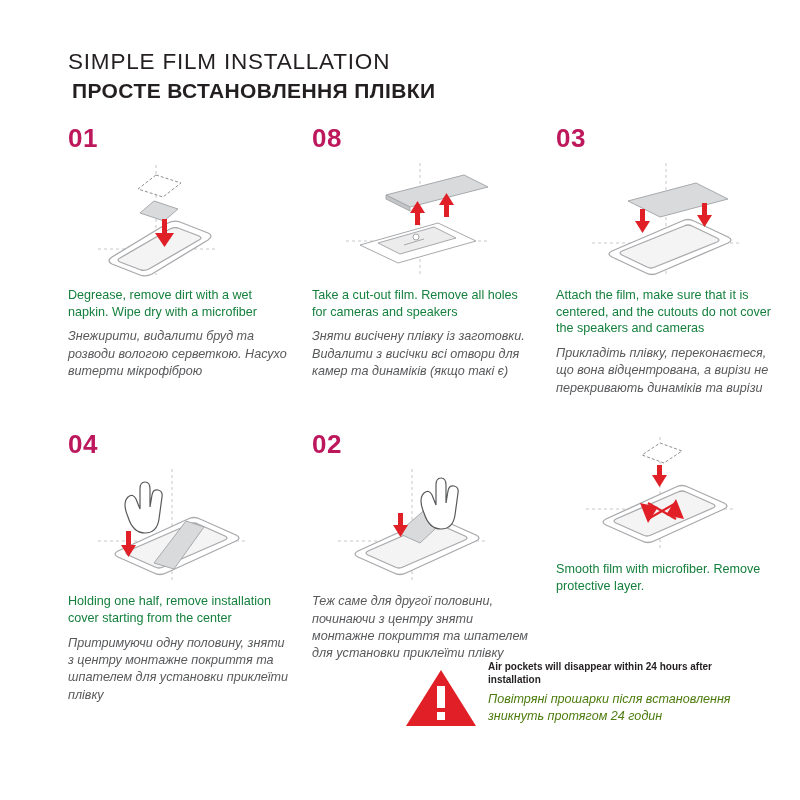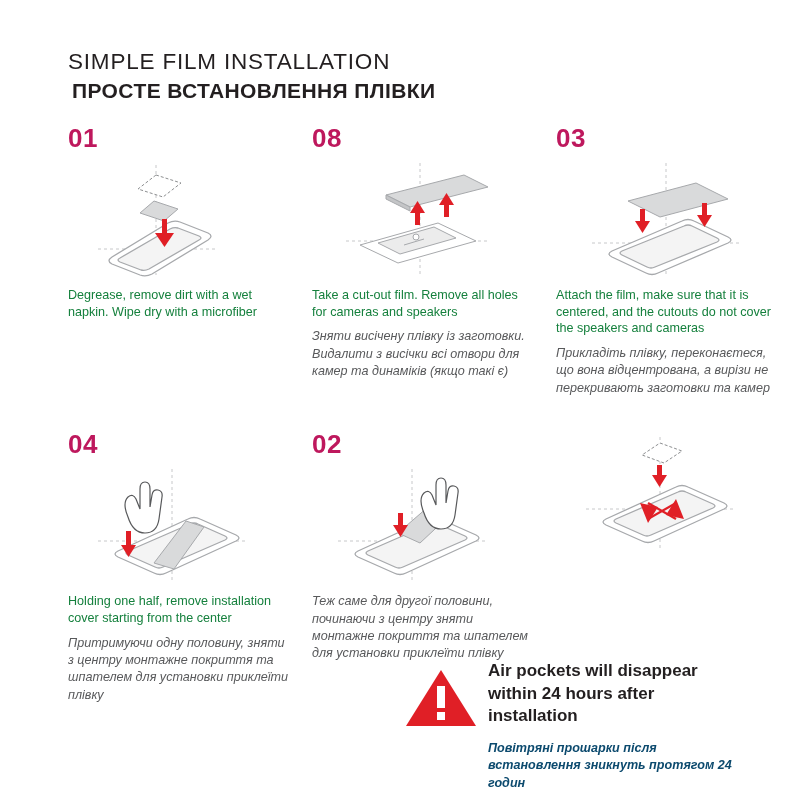--- a/index.html
+++ b/index.html
@@ -95,32 +95,31 @@
   }
   .warn-icon {
     width: 74px;
     flex: 0 0 74px;
     padding-top: 6px;
   }
   .footer-text {
     padding-left: 10px;
   }
   .footer-en {
-    font-size: 17px;
+    font-size: 10px;
     line-height: 1.33;
     font-weight: bold;
     color: #231f20;
   }
   .footer-uk {
     font-size: 12.6px;
     line-height: 1.38;
     font-style: italic;
-    color: #0c4a6e;
-    margin-top: 12px;
-    font-weight: bold;
+    color: #4d7c0f;
+    margin-top: 4px;
   }
 </style>
 </head>
 <body>
 
 <div class="page">
 
   <div class="header">
     <div class="title-en">SIMPLE FILM INSTALLATION</div>
     <div class="title-uk">ПРОСТЕ ВСТАНОВЛЕННЯ ПЛІВКИ</div>
@@ -151,20 +150,21 @@
             </g>
 
             <g fill="#e01f26" stroke="none">
               <rect x="94" y="62" width="5" height="16"></rect>
               <polygon points="87,76 106,76 96.5,90"></polygon>
             </g>
           </g>
         </svg>
       </div>
       <div class="txt-en">Degrease, remove dirt with a wet napkin. Wipe dry with a microfiber</div>
+      <div class="txt-uk">Знежирити, видалити бруд та розводи вологою серветкою. Насухо витерти мікрофіброю</div>
     </div>
 
     <div class="step">
       <div class="step-num">08</div>
       <div class="illus">
         <svg width="222" height="122" viewBox="0 0 222 122">
           <g fill="none" stroke="#a7a9ac" stroke-width="1">
             <g stroke-dasharray="3,3" stroke="#c7c8ca">
               <line x1="108" y1="6" x2="108" y2="118"></line>
               <line x1="34" y1="84" x2="176" y2="84"></line>
@@ -212,21 +212,21 @@
             <g fill="#e01f26" stroke="none">
               <rect x="84" y="52" width="5" height="14"></rect>
               <polygon points="79,64 94,64 86.5,76"></polygon>
               <rect x="146" y="46" width="5" height="14"></rect>
               <polygon points="141,58 156,58 148.5,70"></polygon>
             </g>
           </g>
         </svg>
       </div>
       <div class="txt-en">Attach the film, make sure that it is centered, and the cutouts do not cover the speakers and cameras</div>
-      <div class="txt-uk">Прикладіть плівку, переконаєтеся, що вона відцентрована, а вирізи не перекривають заготовки та камер</div>
+      <div class="txt-uk">Прикладіть плівку, переконаєтеся, що вона відцентрована, а вирізи не перекривають динаміків та вирізи</div>
     </div>
 
     <div class="step row2">
       <div class="step-num">04</div>
       <div class="illus">
         <svg width="222" height="122" viewBox="0 0 222 122">
           <g fill="none" stroke="#a7a9ac" stroke-width="1">
             <g stroke-dasharray="3,3" stroke="#c7c8ca">
               <line x1="104" y1="6" x2="104" y2="118"></line>
               <line x1="30" y1="78" x2="180" y2="78"></line>
@@ -310,20 +310,21 @@
               <polygon points="92,92 84,72 102,76"></polygon>
             </g>
 
             <g fill="#e01f26" stroke="none">
               <rect x="101" y="34" width="5" height="12"></rect>
               <polygon points="96,44 111,44 103.5,56"></polygon>
             </g>
           </g>
         </svg>
       </div>
+      <div class="txt-en">Smooth film with microfiber. Remove protective layer.</div>
     </div>
 
   </div>
 
   <div class="footer">
     <div class="warn-icon">
       <svg width="74" height="64" viewBox="0 0 74 64">
         <polygon points="37,4 72,60 2,60" fill="#e01f26"></polygon>
         <rect x="33" y="20" width="8" height="22" fill="#ffffff"></rect>
         <rect x="33" y="46" width="8" height="8" fill="#ffffff"></rect>

